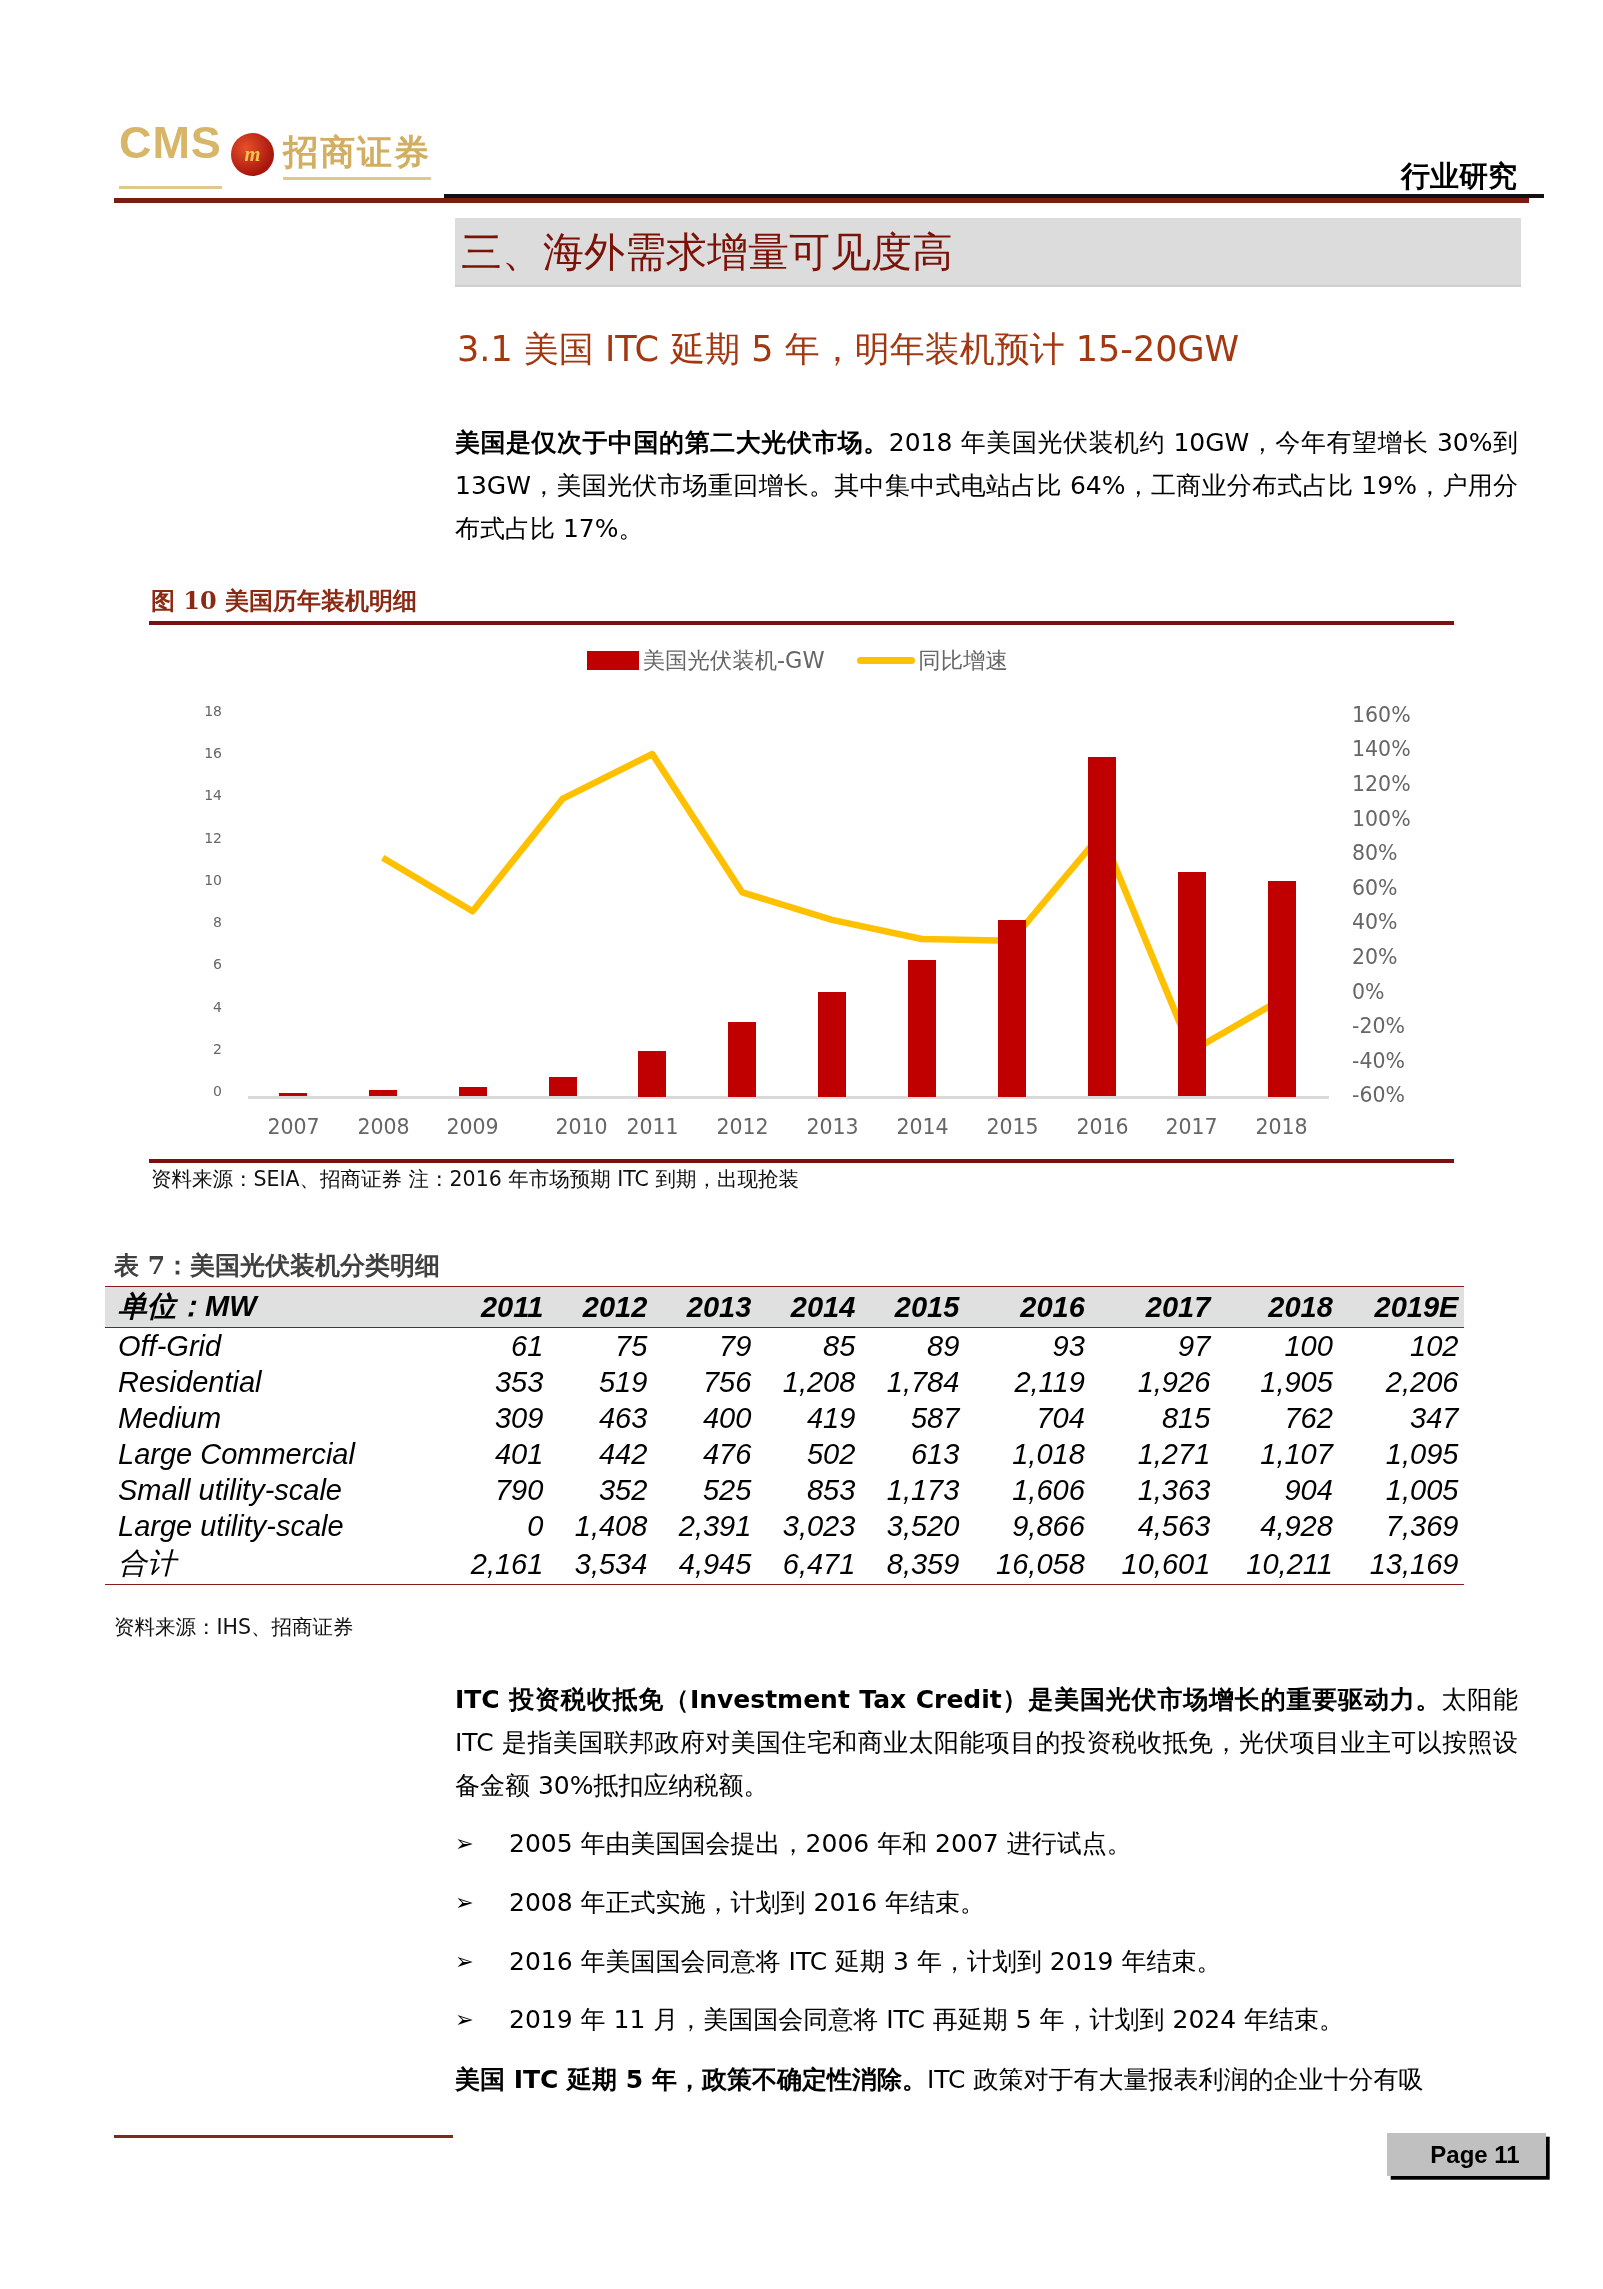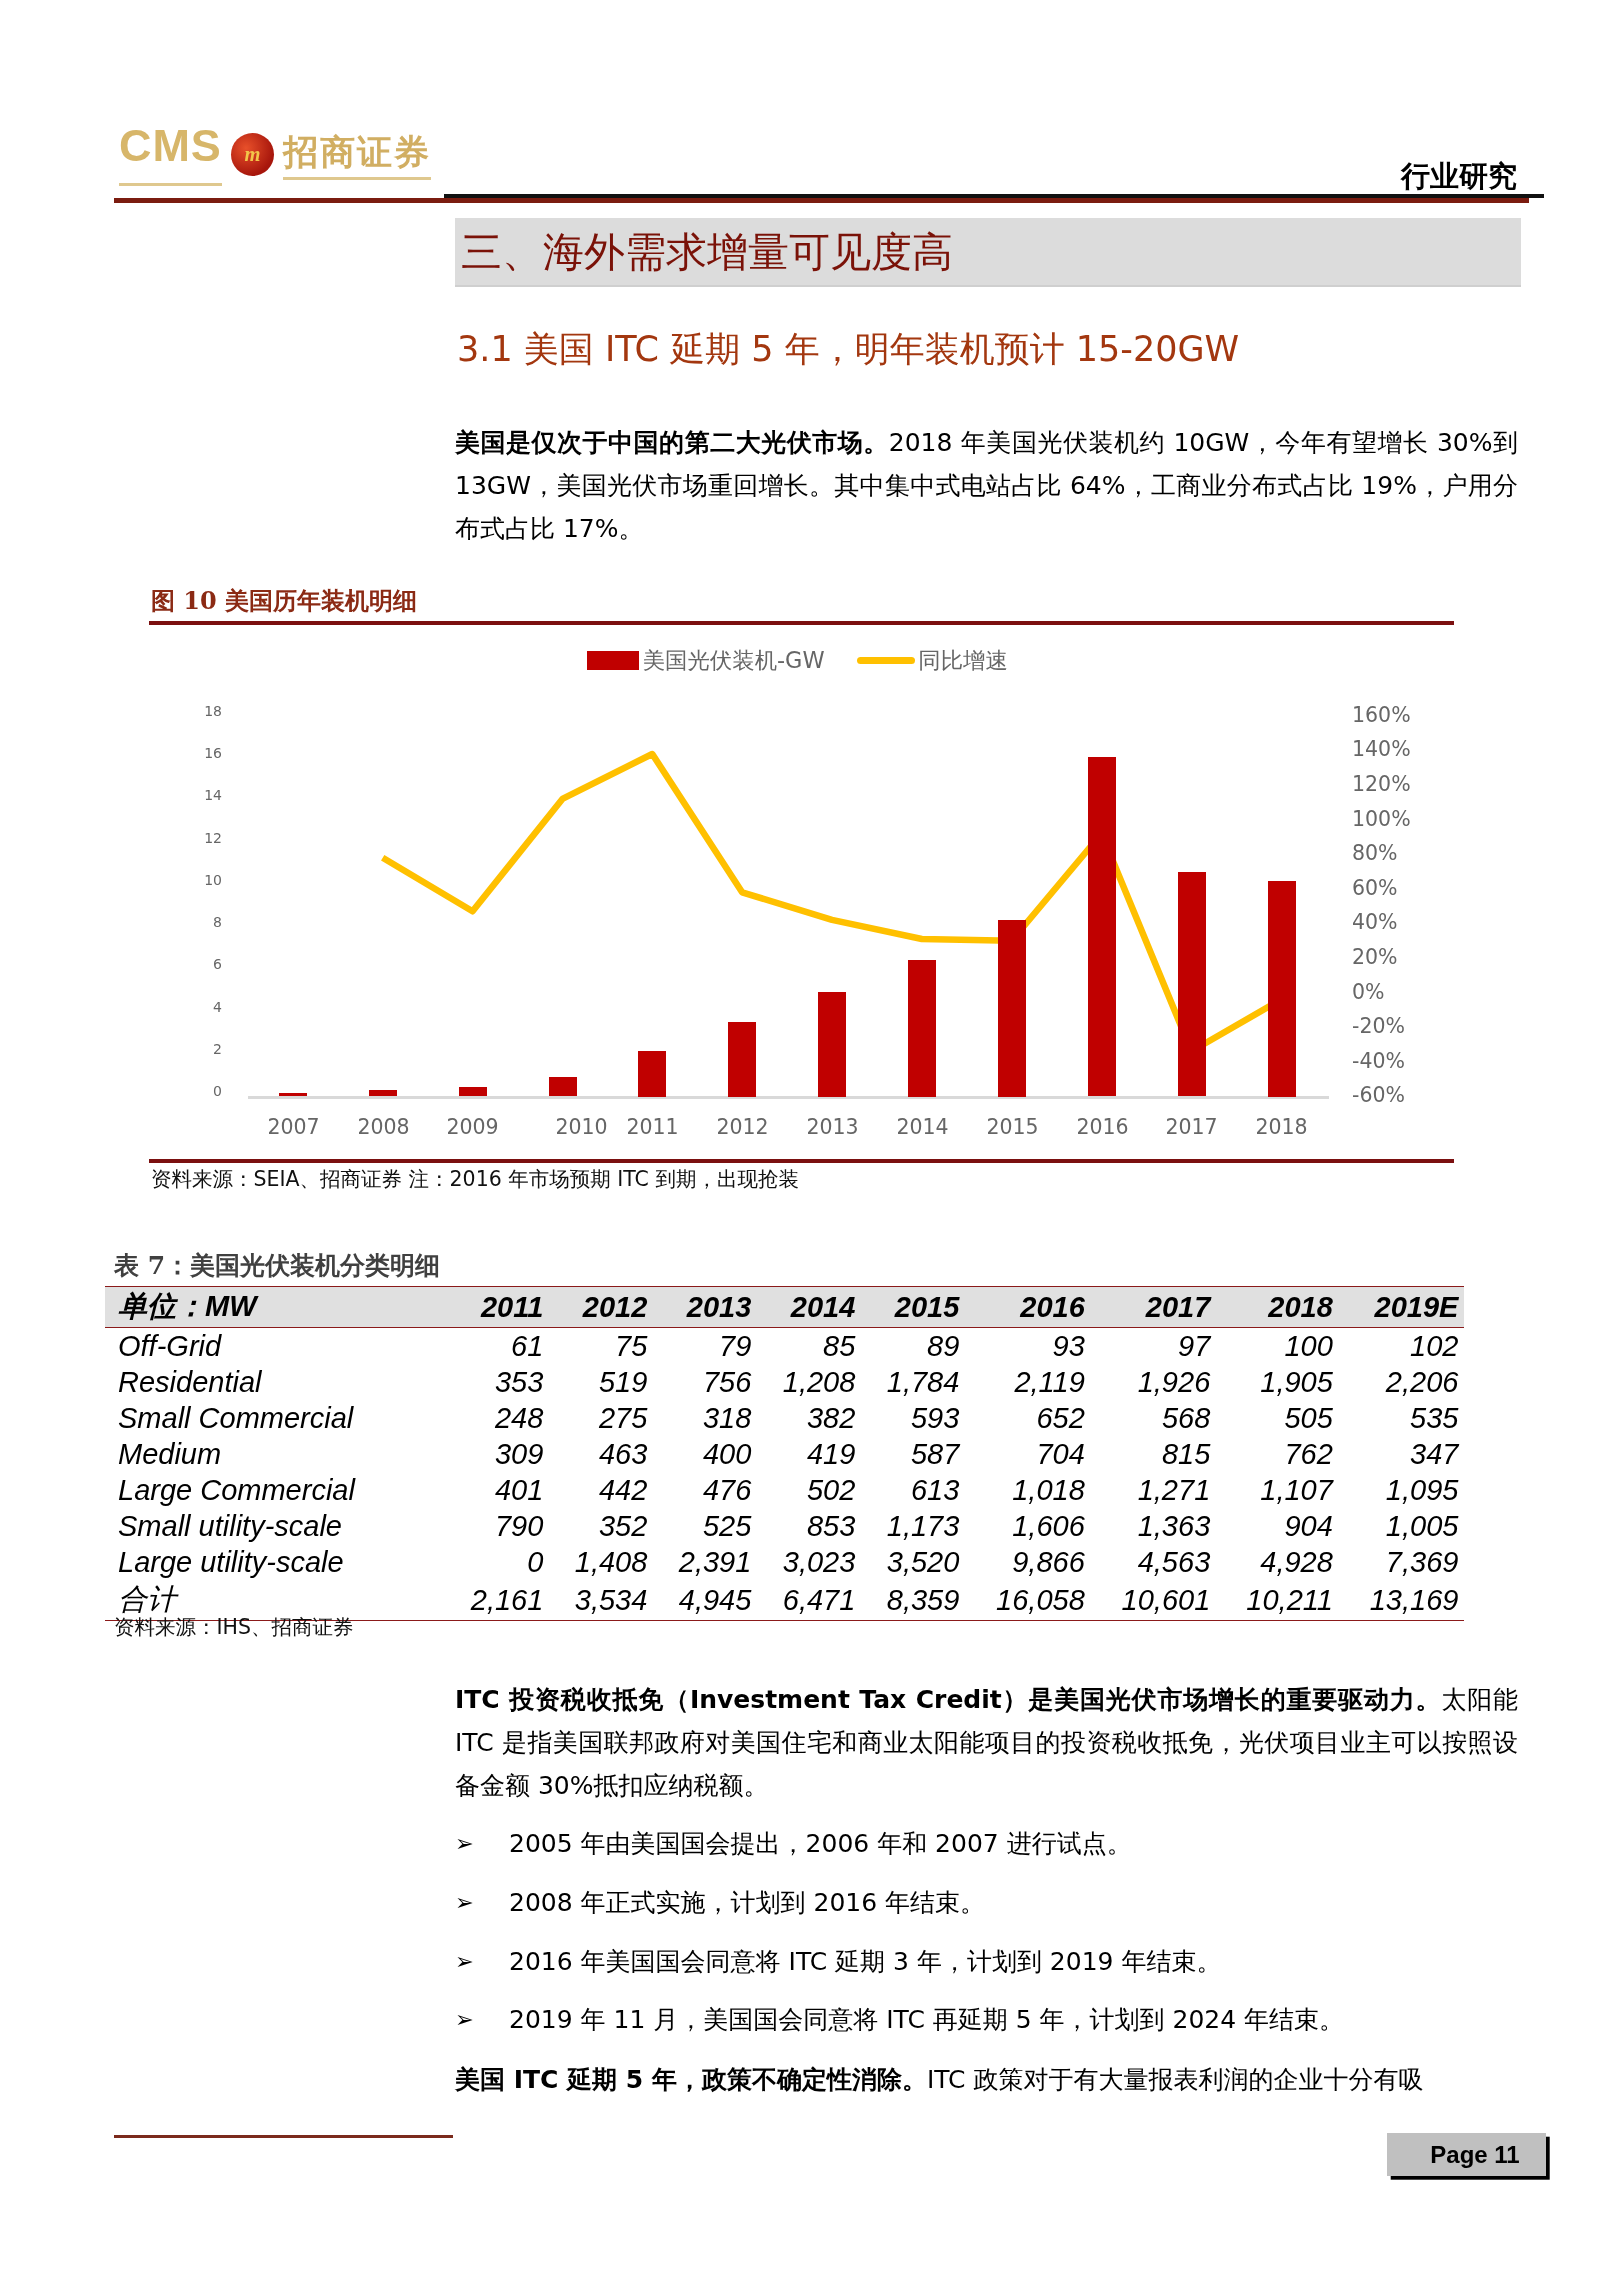--- a/index.html
+++ b/index.html
@@ -1,20 +1,20 @@
 <!DOCTYPE html>
 <html style="font-size:15px"><head>
 <meta charset="utf-8">
 <style>
   html,body{margin:0;padding:0;background:#fff;}
   body{width:1603px;height:2290px;position:relative;overflow:hidden;font-family:"DejaVu Sans",sans-serif;color:#000;}
   .abs{position:absolute;}
   
   .logo{left:119px;top:123px;height:62px;display:flex;align-items:center;}
-  .logo-cms{font-family:"Liberation Sans",sans-serif;font-weight:bold;font-size:45px;color:#d7b66a;letter-spacing:0.9px;border-bottom:3.7px solid #dfc88e;padding-bottom:13px;line-height:48px;}
+  .logo-cms{font-family:"Liberation Sans",sans-serif;font-weight:bold;font-size:45px;color:#d7b66a;letter-spacing:0.9px;border-bottom:3.7px solid #dfc88e;padding-bottom:19px;line-height:48px;}
   .logo-badge{width:43px;height:43px;border-radius:50%;background:radial-gradient(circle at 35% 35%,#e8502a,#a7160c 70%);margin:0 9.3px;display:flex;align-items:center;justify-content:center;color:#f2c64a;font-weight:bold;font-style:italic;font-size:20.5px;font-family:"Liberation Serif",serif;}
   .logo-cn{font-family:"DejaVu Serif",serif;font-weight:bold;font-size:35px;color:#d1ae62;border-bottom:3.7px solid #dfc88e;padding-bottom:1.9px;line-height:48px;letter-spacing:1.9px;}
   .hdr-right{right:86px;top:157px;font-family:"DejaVu Serif",serif;font-weight:bold;font-size:29px;color:#000000;}
   .hdr-line-red{left:114px;top:198px;width:1415px;height:4.7px;background:#7b1c10;}
   .hdr-line-black{left:444px;top:194px;width:1100px;height:3.7px;background:#111;}
   
   .sec-box{left:455px;top:218px;width:1066px;height:67px;background:#dcdcdc;border-bottom:2.8px solid #cfcfcf;}
   .sec-title{left:461px;top:224px;font-size:41px;color:#7a1208;line-height:56px;}
   .sub-title{left:457px;top:326px;font-size:35px;color:#a3370f;line-height:47px;}
   .para{left:455px;width:1063px;font-size:25px;line-height:43px;text-align:justify;}
@@ -119,32 +119,20 @@
         <td>Residential</td>
         <td>353</td>
         <td>519</td>
         <td>756</td>
         <td>1,208</td>
         <td>1,784</td>
         <td>2,119</td>
         <td>1,926</td>
         <td>1,905</td>
         <td>2,206</td>
-      </tr>
-      <tr>
-        <td>Small Commercial</td>
-        <td>248</td>
-        <td>275</td>
-        <td>318</td>
-        <td>382</td>
-        <td>593</td>
-        <td>652</td>
-        <td>568</td>
-        <td>505</td>
-        <td>535</td>
       </tr>
       <tr>
         <td>Medium</td>
         <td>309</td>
         <td>463</td>
         <td>400</td>
         <td>419</td>
         <td>587</td>
         <td>704</td>
         <td>815</td>

